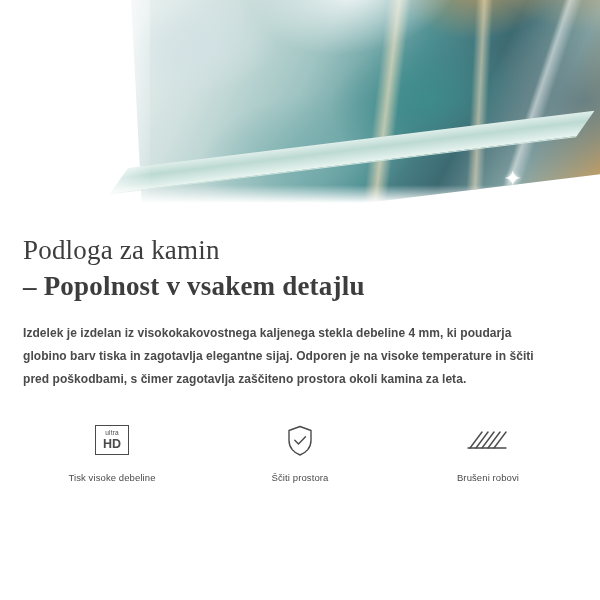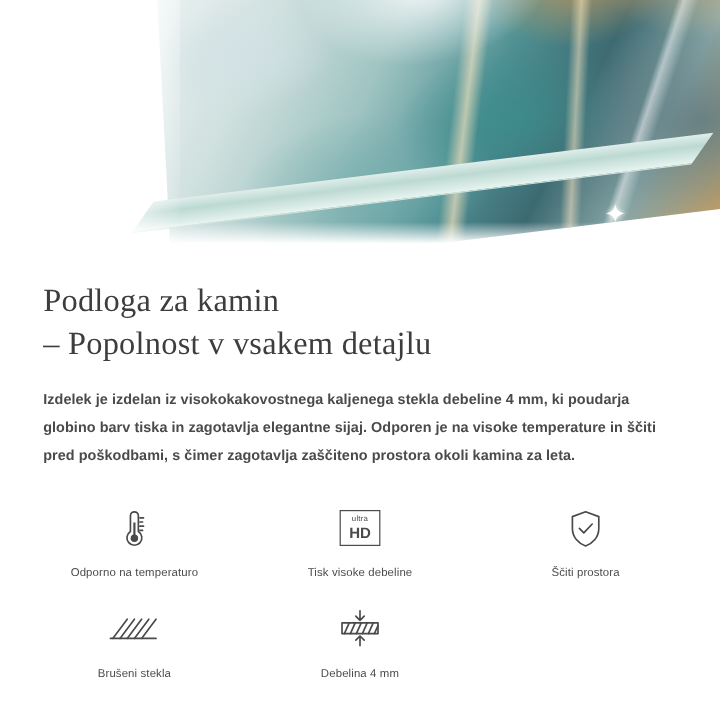--- a/index.html
+++ b/index.html
@@ -77,30 +77,30 @@
     color: #ffffff;
     font-size: 18px;
     line-height: 1;
     text-shadow: 0 0 4px rgba(255,255,255,0.9);
   }
   .sparkle.s1 { right: 78px; top: 168px; font-size: 22px; }
   .sparkle.s2 { right: 62px; top: 186px; font-size: 13px; }
   .sparkle.s3 { right: 95px; top: 192px; font-size: 10px; }
 
   
-  .content { padding: 18px 36px 0 36px; }
+  .content { padding: 18px 36px 0 23px; }
   .headline {
     font-family: "Liberation Serif", serif;
     font-size: 27px;
     line-height: 1.32;
     color: #3d3d3d;
     font-weight: 400;
     letter-spacing: 0.2px;
   }
-  .headline .l2 { display: block; }
+  .headline .l2 { display: block; font-weight: bold; }
   .body-copy {
     margin-top: 18px;
     font-size: 12px;
     line-height: 1.92;
     color: #4a4a4a;
     max-width: 528px;
     letter-spacing: 0.05px;
     font-weight: bold;
   }
 
@@ -168,31 +168,20 @@
   <div class="content">
     <h1 class="headline">
       <span class="l1">Podloga za kamin</span>
       <span class="l2">– Popolnost v vsakem detajlu</span>
     </h1>
     <p class="body-copy">Izdelek je izdelan iz visokokakovostnega kaljenega stekla debeline 4 mm, ki poudarja globino barv tiska in zagotavlja elegantne sijaj. Odporen je na visoke temperature in ščiti pred poškodbami, s čimer zagotavlja zaščiteno prostora okoli kamina za leta.</p>
   </div>
 
   <div class="features">
 
-    <div class="feature">
-      <div class="feature-icon">
-        <svg width="44" height="44" viewBox="0 0 44 44">
-          <path class="stroke" d="M22 8.5a3.3 3.3 0 0 1 3.3 3.3v13.1a6.2 6.2 0 1 1-6.6 0V11.8A3.3 3.3 0 0 1 22 8.5z"></path>
-          <circle class="fillgray" cx="22" cy="30.6" r="3.1"></circle>
-          <path class="fillgray" d="M21.1 17.5h1.8v12h-1.8z"></path>
-          <path class="stroke" d="M26.6 13.5h3M26.6 17h2.2M26.6 20.5h3M26.6 24h2.2"></path>
-        </svg>
-      </div>
-      <div class="feature-label">Odporno na temperaturo</div>
-    </div>
 
     <div class="feature">
       <div class="feature-icon">
         <div class="ultrahd-box">
           <span class="u1">ultra</span>
           <span class="u2">HD</span>
         </div>
       </div>
       <div class="feature-label">Tisk visoke debeline</div>
     </div>
@@ -212,29 +201,18 @@
       <div class="feature-icon">
         <svg width="52" height="40" viewBox="0 0 52 40">
           <path class="stroke" d="M8 28L20 12"></path>
           <path class="stroke" d="M14 28L26 12"></path>
           <path class="stroke" d="M20 28L32 12"></path>
           <path class="stroke" d="M26 28L38 12"></path>
           <path class="stroke" d="M32 28L44 12"></path>
           <path class="stroke" d="M6 28h38"></path>
         </svg>
       </div>
-      <div class="feature-label">Brušeni stekla</div>
+      <div class="feature-label">Brušeni robovi</div>
     </div>
 
-    <div class="feature">
-      <div class="feature-icon">
-        <svg width="50" height="44" viewBox="0 0 50 44">
-          <path class="stroke" d="M25 7v7M21.5 11.5L25 15l3.5-3.5"></path>
-          <rect class="stroke" x="10" y="17" width="30" height="9"></rect>
-          <path class="stroke" d="M12 26l4-9M17 26l4-9M22 26l4-9M27 26l4-9M32 26l4-9M37 26l3-6.6"></path>
-          <path class="stroke" d="M25 36v-7M21.5 31.5L25 28l3.5 3.5"></path>
-        </svg>
-      </div>
-      <div class="feature-label">Debelina 4 mm</div>
-    </div>
 
   </div>
 </div>
 
 </body></html>

